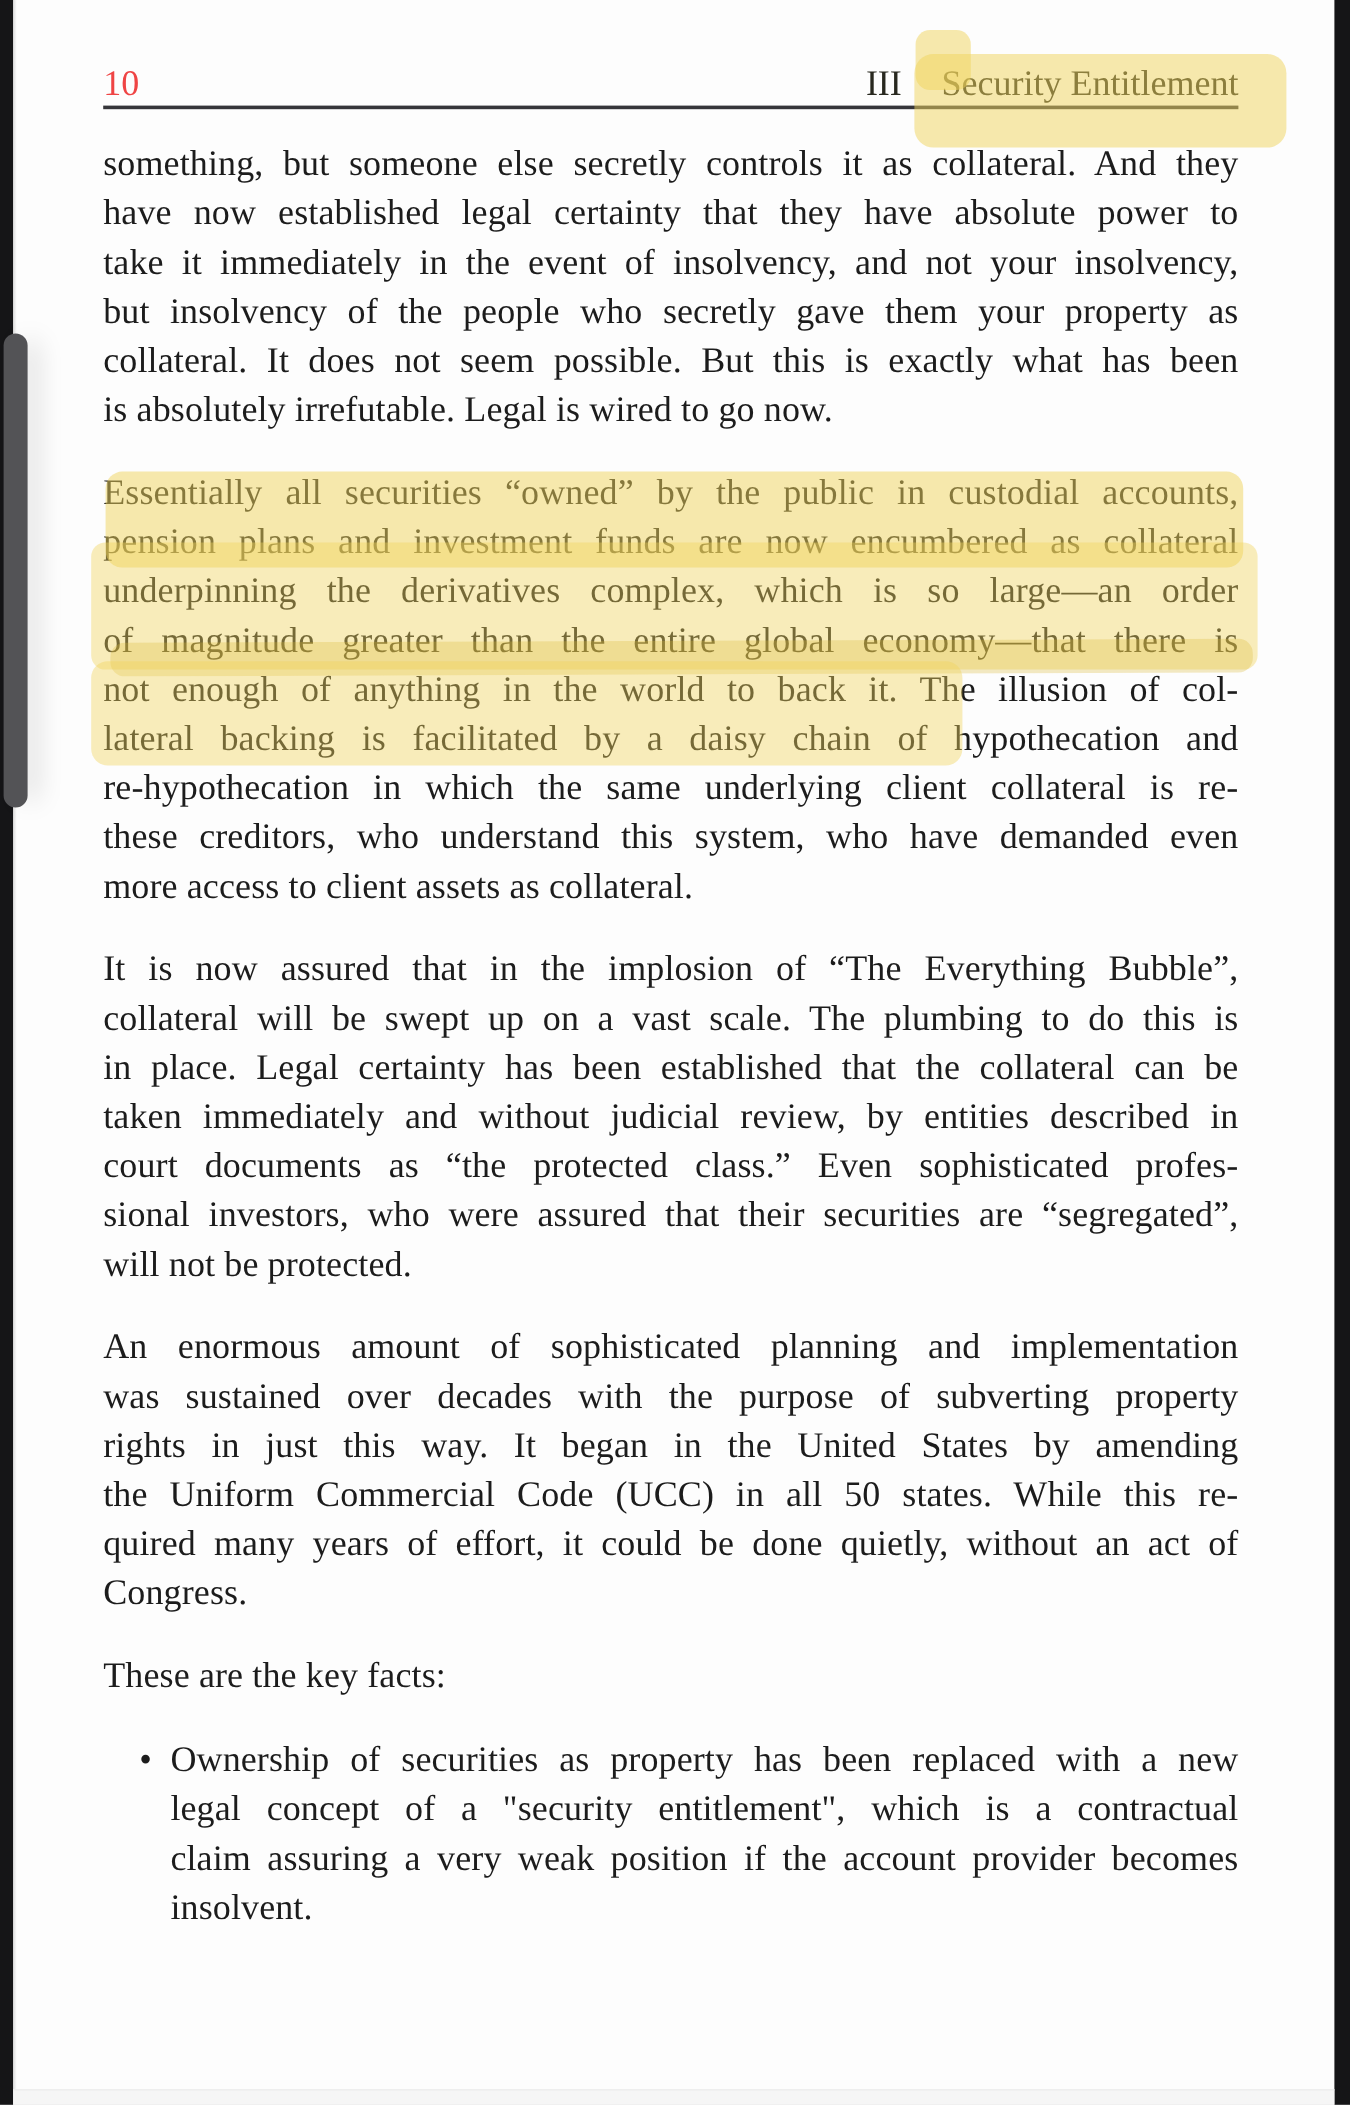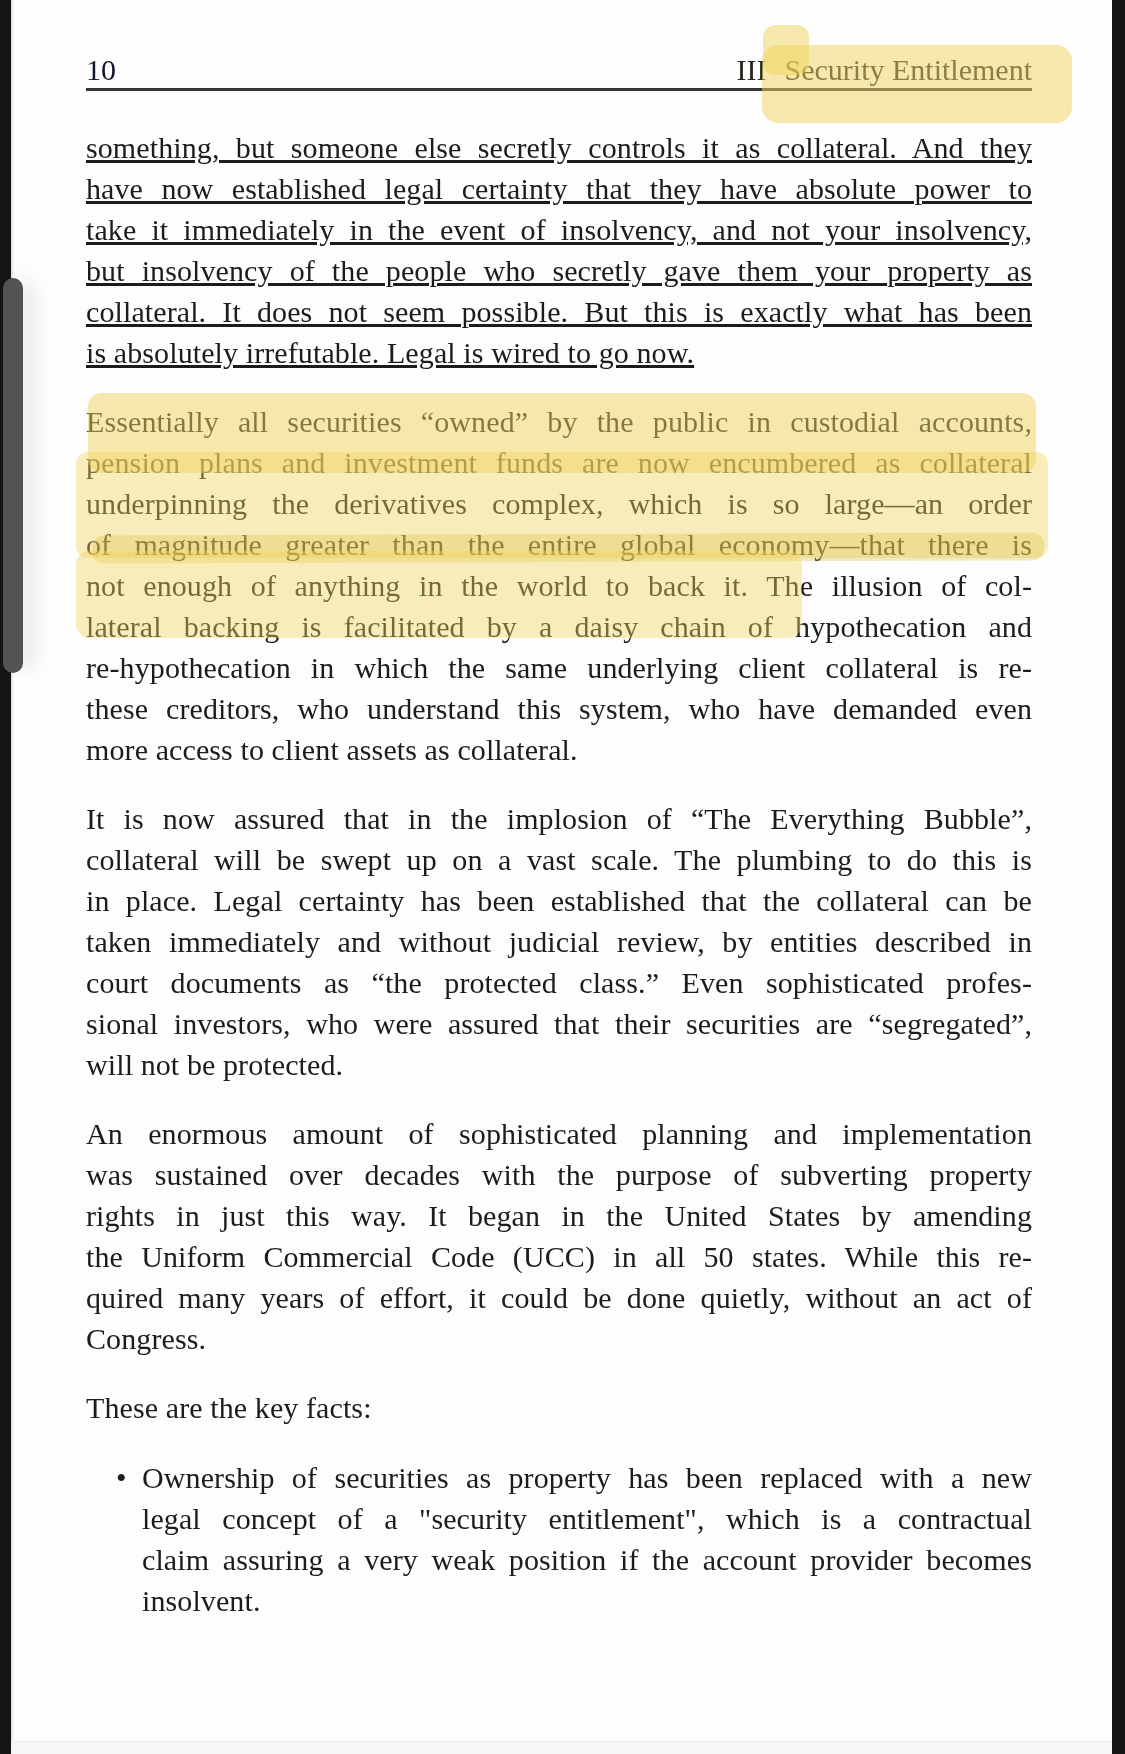--- a/index.html
+++ b/index.html
@@ -34,29 +34,29 @@
   }
   
   .content{
     position:absolute;left:75px;top:0;width:946px;
     color:#1c1c1c;
   }
   .page-header{
     display:flex;justify-content:space-between;align-items:baseline;
     margin-top:54px;line-height:32px;font-size:30px;
   }
-  .page-header .pageno{color:#0f172a;}
+  .page-header .pageno{color:#ef4444;}
   .page-header .chapter{color:#28281f;}
-  .page-header .chapter-label{margin-right:18px;}
+  .page-header .chapter-label{margin-right:33px;}
   .header-rule{
     border-bottom:3px solid #36363a;
     margin-top:2px;height:0;
   }
   #text-blocks .block{margin-top:28px;}
-  #text-blocks .block:first-child{margin-top:36px;text-decoration:underline;}
+  #text-blocks .block:first-child{margin-top:25px;}
   #text-blocks .block.bullet-block{margin-top:29px;}
   .line{
     font-size:30px;line-height:41px;height:41px;
     text-align:justify;text-align-last:justify;
     letter-spacing:0.1px;
   }
   .line.last{text-align-last:left;}
   .bullet-item{position:relative;padding-left:56px;}
   .bullet-item .marker{
     position:absolute;left:30px;top:0;

